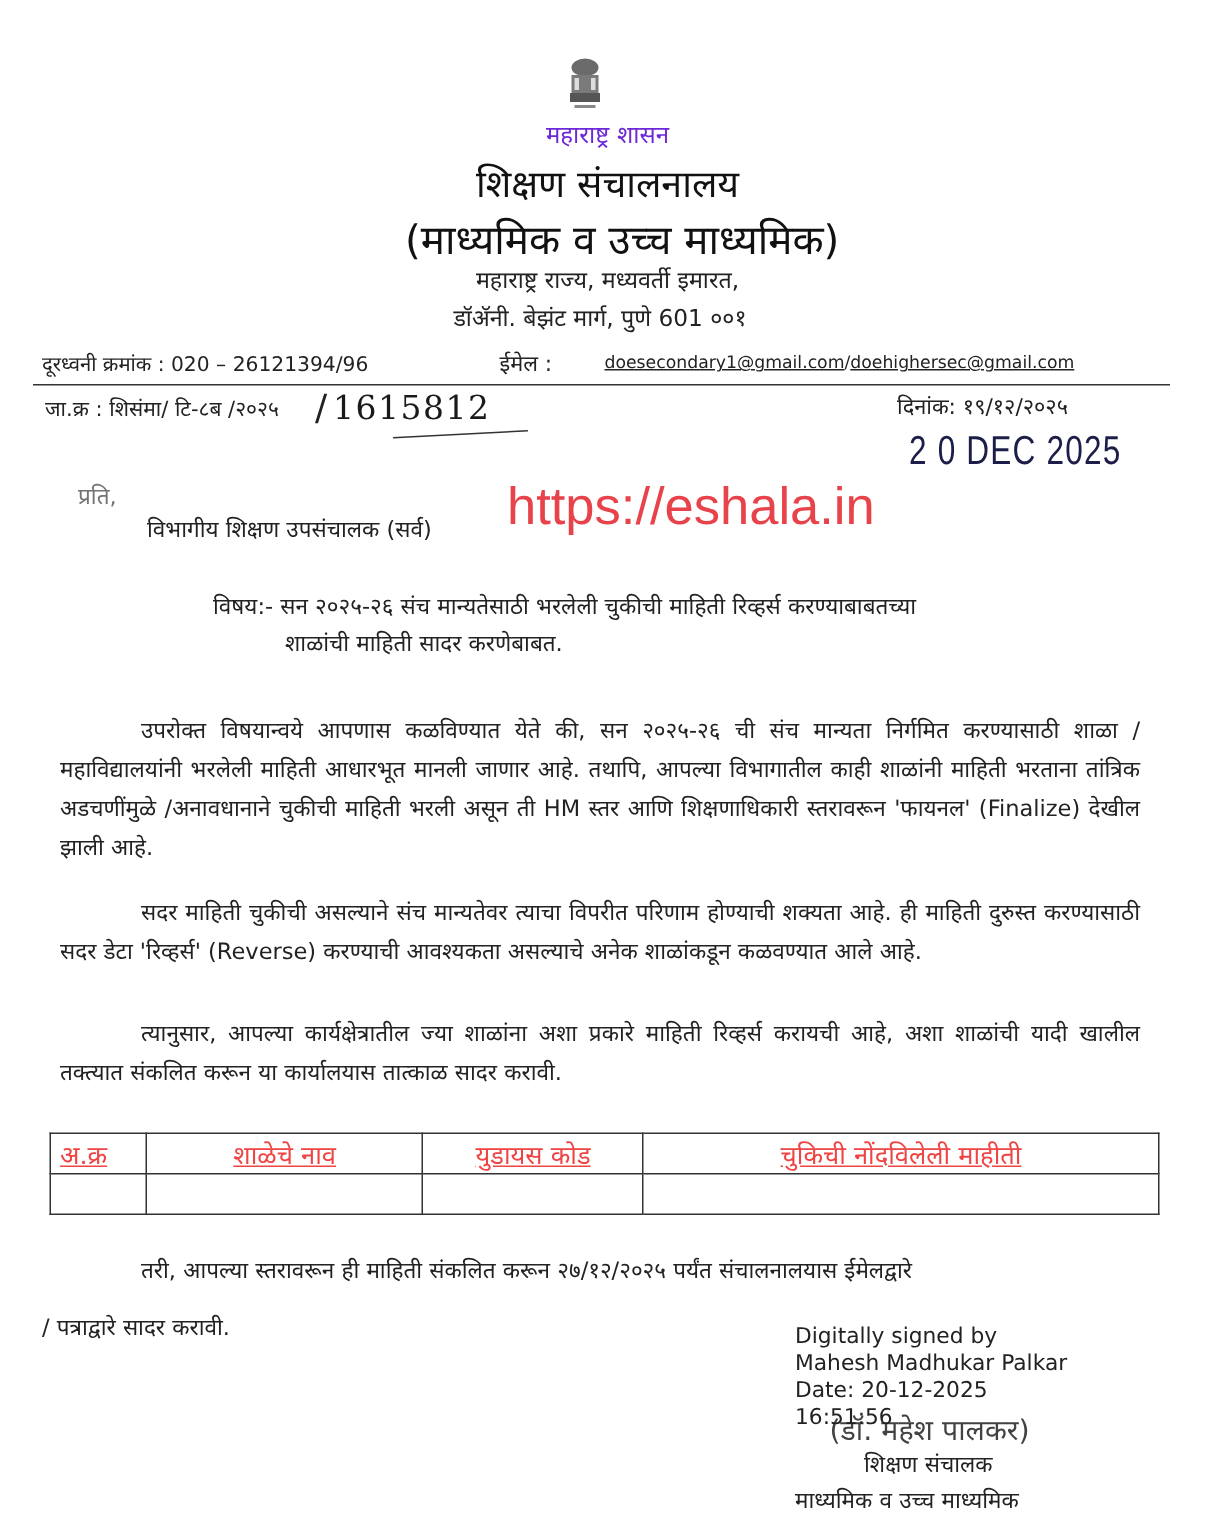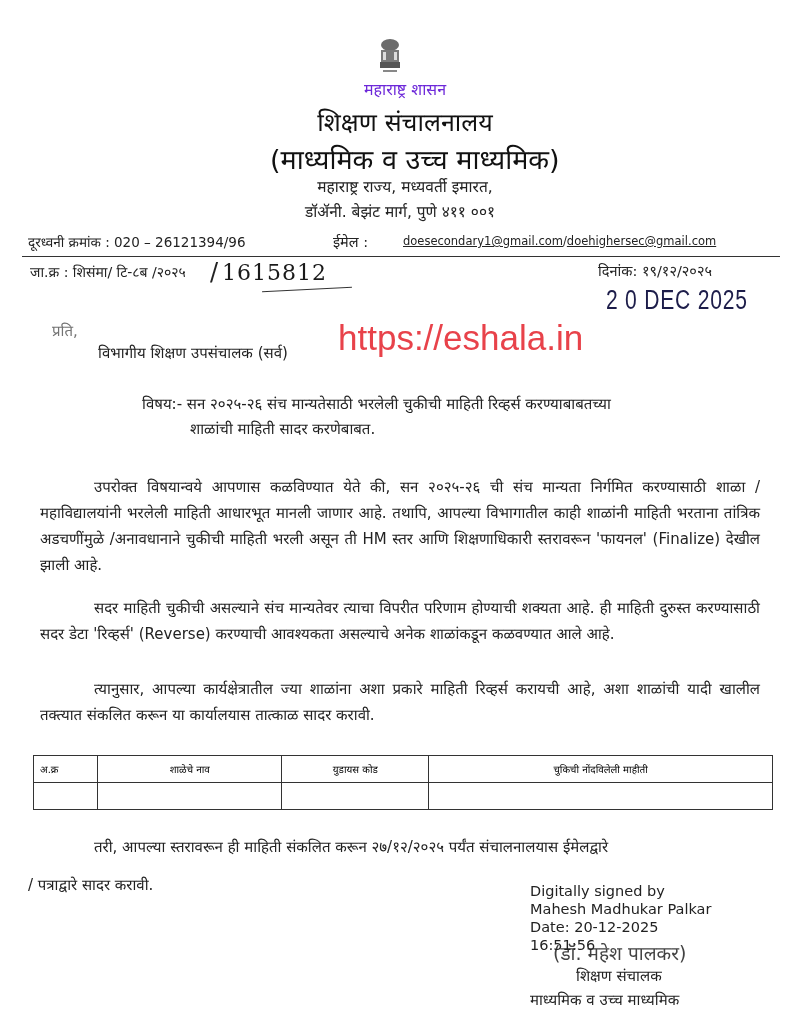--- a/index.html
+++ b/index.html
@@ -34,21 +34,21 @@
   .subj1 { left: 142px; top: 393px; font-size: 15px; color: #222; }
   .subj2 { left: 190px; top: 418px; font-size: 15px; color: #222; }
 
   .para { left: 40px; width: 720px; font-size: 15px; line-height: 26px; color: #222; white-space: normal; text-align: justify; }
   .p1 { top: 474px; }
   .p2 { top: 595px; }
   .p3 { top: 676px; }
   .indent { display: inline-block; width: 54px; }
 
   table.list { position: absolute; left: 33px; top: 755px; width: 740px; border-collapse: collapse; }
-  table.list th, table.list td { border: 1.5px solid #333; font-weight: normal; font-size: 10px; color: #000000; height: 27px; }
+  table.list th, table.list td { border: 1.5px solid #333; font-weight: normal; font-size: 17px; color: #ef4444; height: 27px; text-decoration: underline; }
   table.list th { text-align: center; }
   table.list th.c0 { width: 62px; text-align: left; padding-left: 6px; }
   table.list th.c1 { width: 178px; }
   table.list th.c2 { width: 142px; }
   table.list th.c3 { width: 332px; }
 
   .p4 { left: 40px; top: 836px; }
   .p4b { left: 28px; top: 862px; margin-top: 12px; }
   .p4, .p4b { font-size: 15px; color: #222; }
 
@@ -67,21 +67,21 @@
     <rect x="13" y="16" width="3" height="8" fill="#ddd"></rect>
     <rect x="24" y="16" width="3" height="8" fill="#ddd"></rect>
     <rect x="10" y="26" width="20" height="6" fill="#555"></rect>
     <rect x="13" y="34" width="14" height="2" fill="#888"></rect>
   </svg>
 </div>
 <div class="abs gov">महाराष्ट्र शासन</div>
 <div class="abs office">शिक्षण संचालनालय</div>
 <div class="abs wing">(माध्यमिक व उच्च माध्यमिक)</div>
 <div class="abs addr1">महाराष्ट्र राज्य, मध्यवर्ती इमारत,</div>
-<div class="abs addr2">डॉॲनी. बेझंट मार्ग, पुणे ४११ ००१</div>
+<div class="abs addr2">डॉॲनी. बेझंट मार्ग, पुणे 601 ००१</div>
 
 <div class="abs phone">दूरध्वनी क्रमांक : 020 – 26121394/96</div>
 <div class="abs email-lbl">ईमेल :</div>
 <div class="abs email">
   <a>doesecondary1@gmail.com</a><span>/</span><a>doehighersec@gmail.com</a>
 </div>
 <div class="abs hr"></div>
 
 <div class="abs ref">जा.क्र : शिसंमा/ टि-८ब /२०२५</div>
 <div class="abs ref-slash">/</div>

